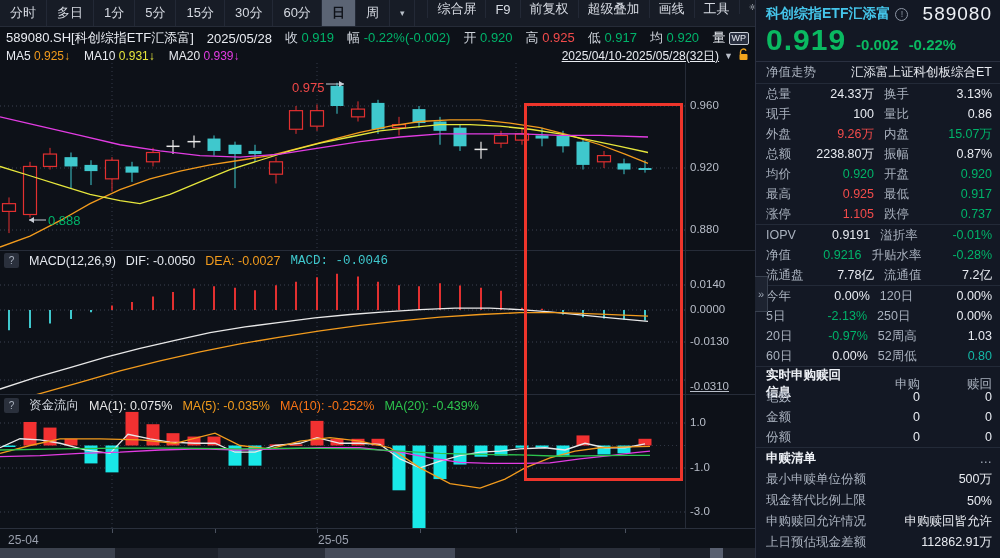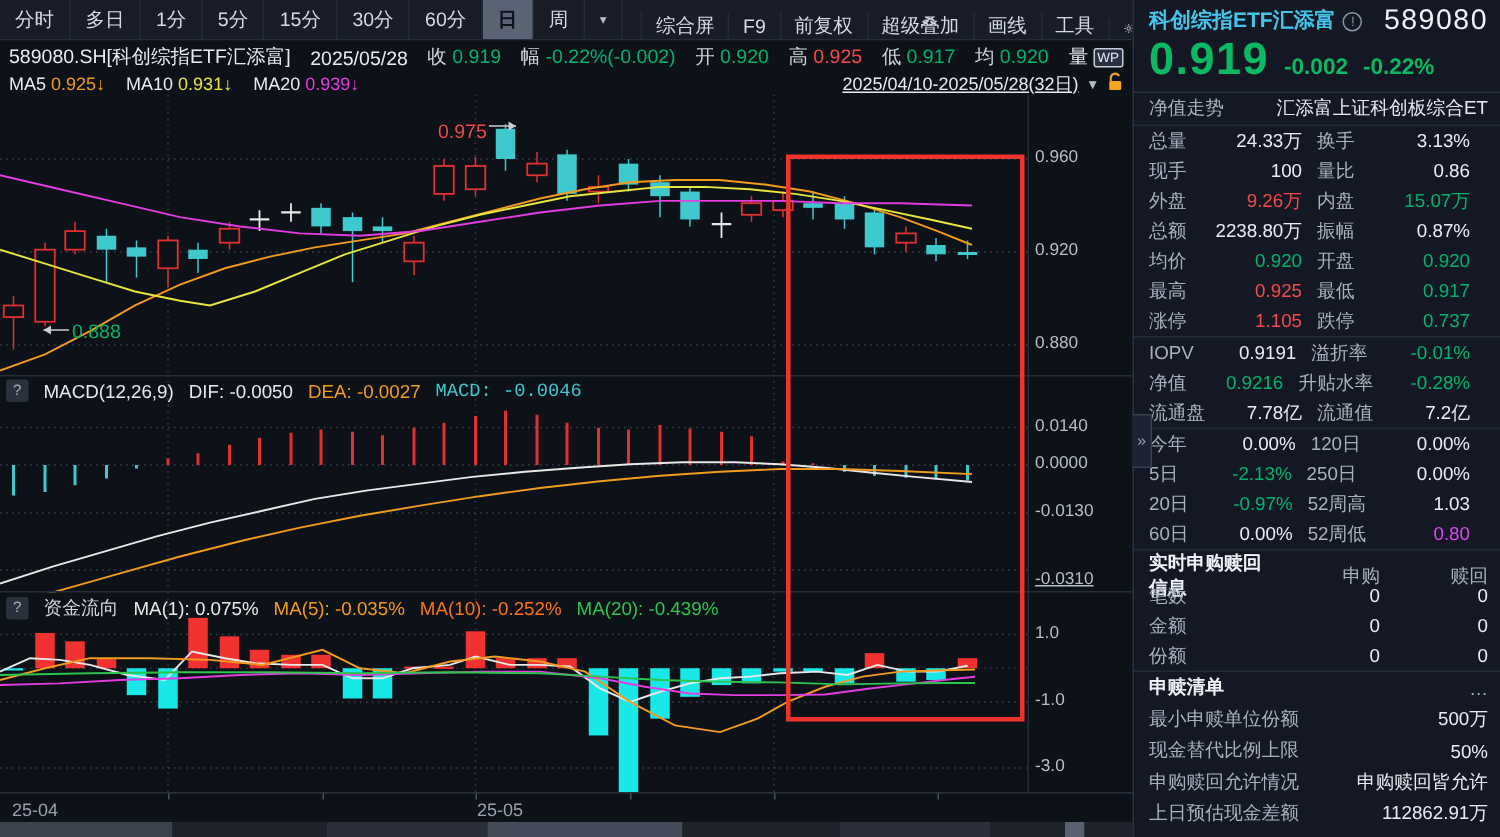--- a/index.html
+++ b/index.html
@@ -4,21 +4,21 @@
 <style>
 html,body{margin:0;padding:0;background:#05070b;}
 *{box-sizing:border-box;}
 .app{position:relative;width:1000px;height:558px;background:#0d1118;overflow:hidden;
      font-family:"Liberation Sans","DejaVu Sans",sans-serif;color:#dfe3ea;}
 
 .toolbar{position:absolute;left:0;top:0;width:755px;height:27px;background:#171c26;
          border-bottom:1px solid #262c38;display:flex;align-items:stretch;font-size:13px;}
 .tab{padding:0 10px;display:flex;align-items:center;color:#d6dae2;border-right:1px solid #232936;cursor:default;white-space:nowrap;}
 .tab.selected{background:#5b6474;color:#0f1219;font-weight:bold;}
-.tb-right{margin-left:auto;display:flex;align-items:flex-end;padding-left:12px;}
+.tb-right{margin-left:auto;display:flex;align-items:flex-start;padding-left:12px;}
 .tbtn{padding:0 9px;display:flex;align-items:center;color:#d6dae2;border-left:1px solid #232936;white-space:nowrap;}
 .iconbtn{width:26px;justify-content:center;}
 .qmark{width:14px;height:14px;border:1px solid #9aa3b0;border-radius:50%;font-size:10px;line-height:12px;text-align:center;color:#9aa3b0;}
 
 .infobar{position:absolute;left:0;top:27px;width:755px;height:22px;display:flex;align-items:center;
          gap:13px;padding:0 6px;font-size:13px;background:#0d1118;white-space:nowrap;}
 .lab{color:#cfd4dc;}
 .green{color:#00b36a;} .red{color:#f24b4b;} .white{color:#e8ebf1;}
 .wp-badge{display:inline-block;border:1px solid #c8cdd6;border-radius:2px;font-size:9px;line-height:11px;
           padding:0 2px;color:#e8ebf1;background:#2a3040;margin-left:3px;}
@@ -52,21 +52,21 @@
 .qname{color:#45c5ea;font-weight:bold;font-size:14px;}
 .alert-ic{width:13px;height:13px;border:1px solid #8d96a4;border-radius:50%;color:#8d96a4;font-size:9px;line-height:11px;text-align:center;}
 .qcode{margin-left:auto;font-size:19px;color:#eef1f6;letter-spacing:1px;}
 .qh-row2{display:flex;align-items:baseline;gap:10px;margin-top:-2px;}
 .qprice{font-size:30px;font-weight:bold;color:#0ab961;letter-spacing:1px;}
 .qchg{font-size:15px;color:#0ab961;font-weight:bold;}
 .qh-row3{display:flex;align-items:center;gap:8px;font-size:11px;color:#c3c9d2;margin-top:-1px;}
 .qh-icons{margin-left:auto;display:flex;align-items:center;gap:7px;}
 .pencil{color:#5a9ae6;font-size:12px;}
 .teal{color:#3ec0e8;font-weight:bold;}
-.qrow{display:grid;grid-template-columns:auto 1fr auto 1fr;align-items:center;height:20px;padding:0 20px 0 10px;}
+.qrow{display:grid;grid-template-columns:auto 1fr auto 1fr;align-items:center;height:20px;padding:0 8px 0 10px;}
 .ql{color:#a9b1be;} .qv{text-align:right;white-space:nowrap;} .ql2{margin-left:10px;color:#a9b1be;}
 .qgroup{border-top:1px solid #232a38;}
 .navrow{display:flex;justify-content:space-between;height:21px;align-items:center;padding:0 8px 0 10px;}
 .rt-head{display:grid;grid-template-columns:1fr 70px 72px;height:21px;align-items:center;padding:0 8px 0 10px;border-top:1px solid #232a38;}
 .rt-head .t{font-weight:bold;color:#eef1f6;}
 .rt-head .c{text-align:right;color:#a9b1be;}
 .rt-row{display:grid;grid-template-columns:1fr 70px 72px;height:20px;align-items:center;padding:0 8px 0 10px;}
 .rt-row .c{text-align:right;}
 .ls-head{display:flex;justify-content:space-between;align-items:center;height:22px;padding:0 8px 0 10px;border-top:1px solid #232a38;}
 .ls-head .t{font-weight:bold;color:#eef1f6;}
@@ -481,21 +481,21 @@
           <div class="qrow">
             <span class="ql">20日</span>
             <span class="qv" style="color: rgb(0, 179, 106);">-0.97%</span>
             <span class="ql2">52周高</span>
             <span class="qv" style="color: rgb(232, 235, 241);">1.03</span>
           </div>
           <div class="qrow">
             <span class="ql">60日</span>
             <span class="qv" style="color: rgb(232, 235, 241);">0.00%</span>
             <span class="ql2">52周低</span>
-            <span class="qv" style="color: #d946ef;">0.80</span>
+            <span class="qv" style="color: #14b8a6;">0.80</span>
           </div>
         </div>
       </div>
     <div class="rt-head">
       <span class="t">实时申购赎回信息</span>
       <span class="c">申购</span>
       <span class="c">赎回</span>
     </div>
     <div id="rt-rows">
         <div class="rt-row">

